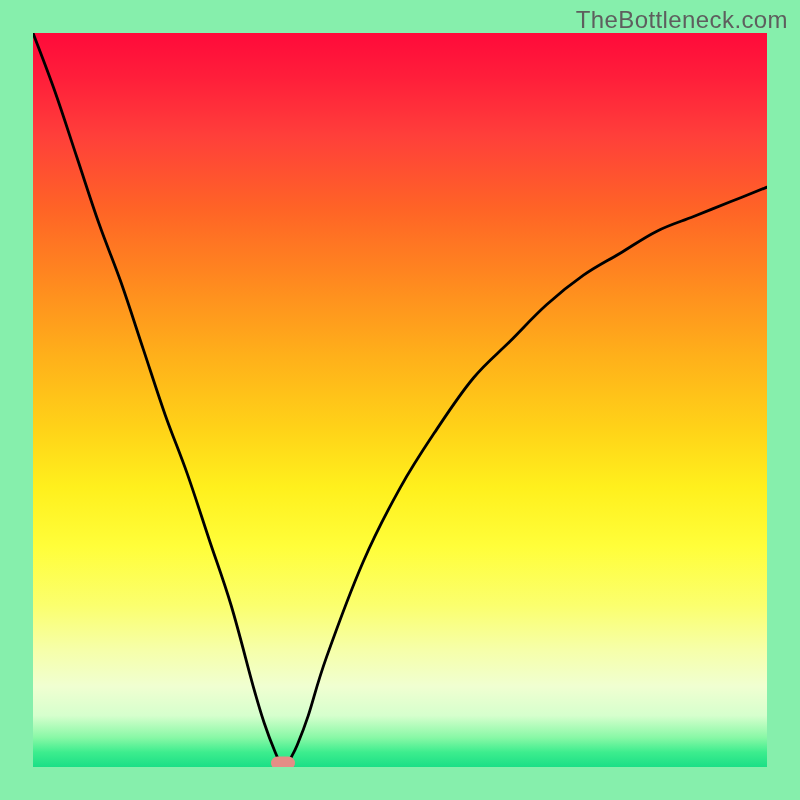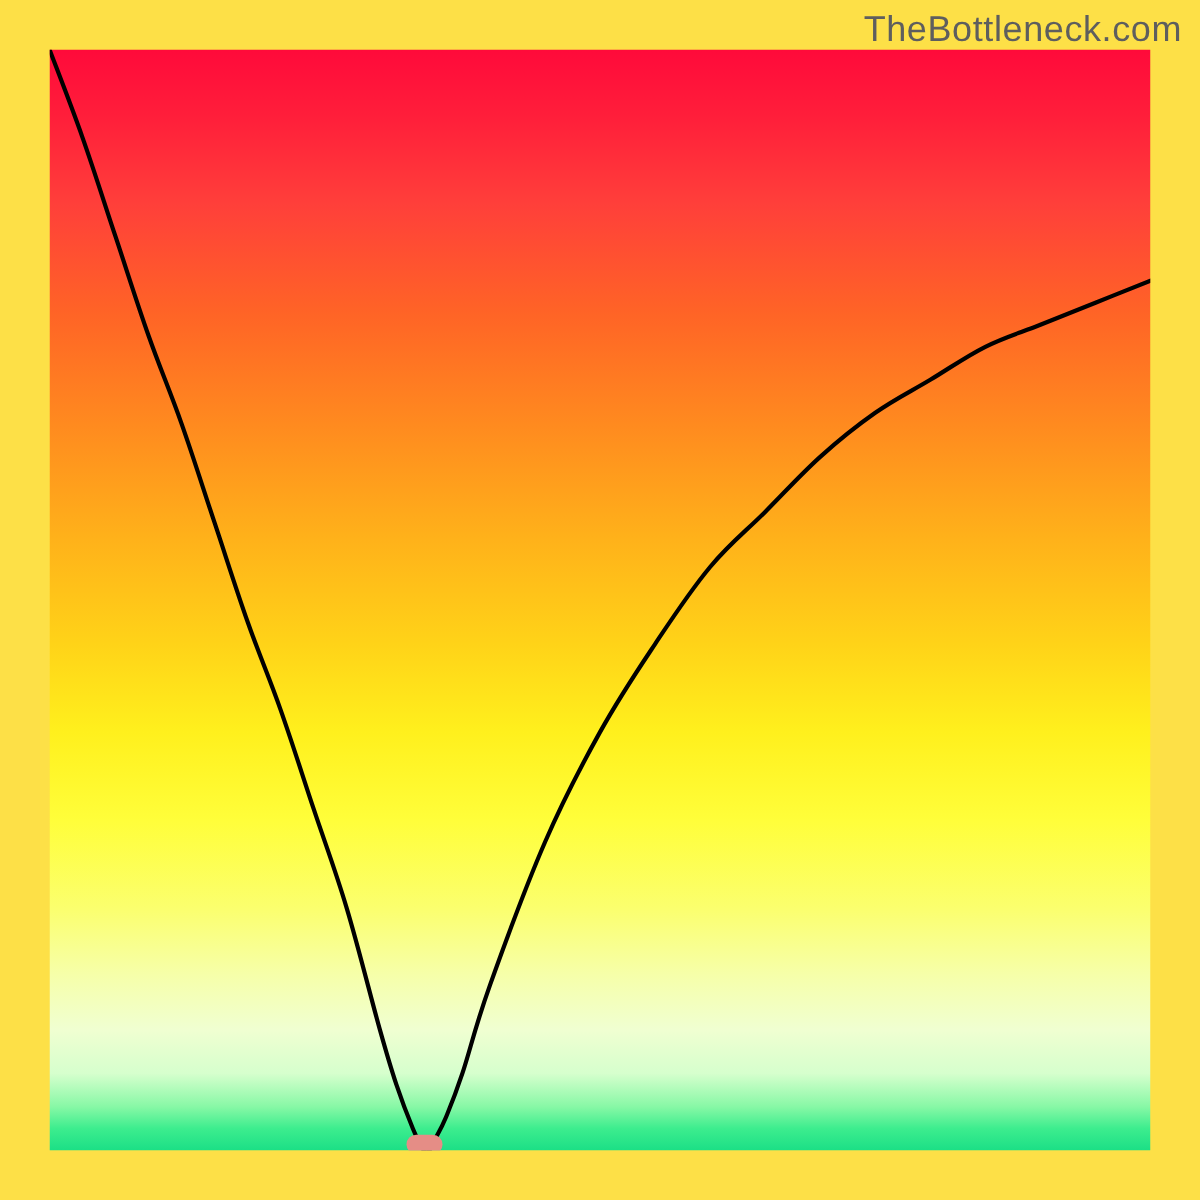--- a/index.html
+++ b/index.html
@@ -9,21 +9,21 @@
     height: 800px;
     background: #000;
     overflow: hidden;
   }
   .frame {
     position: absolute;
     left: 0;
     top: 0;
     width: 800px;
     height: 800px;
-    background: #fde047;
+    background: #86efac;
   }
   .plot-area {
     position: absolute;
     left: 33px;
     top: 33px;
     width: 734px;
     height: 734px;
     overflow: hidden;
   }
   

